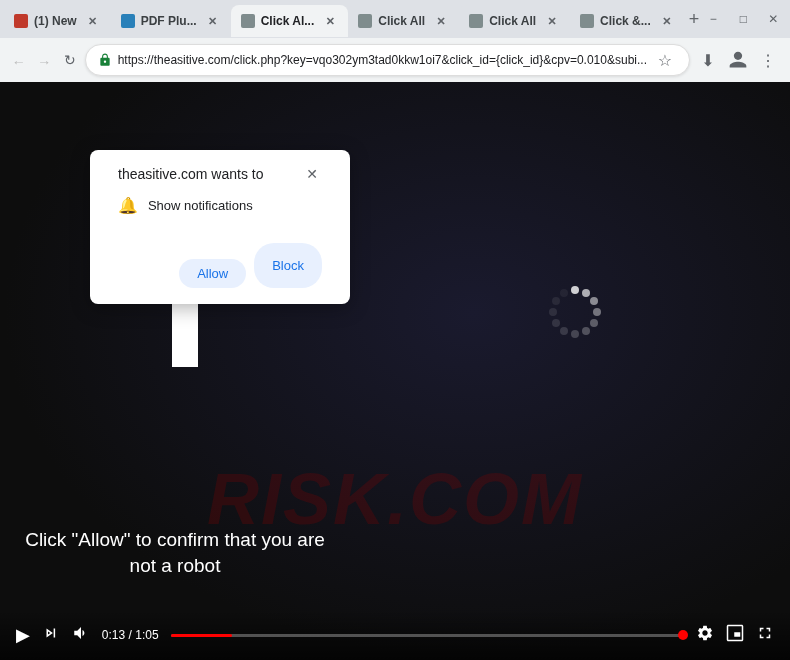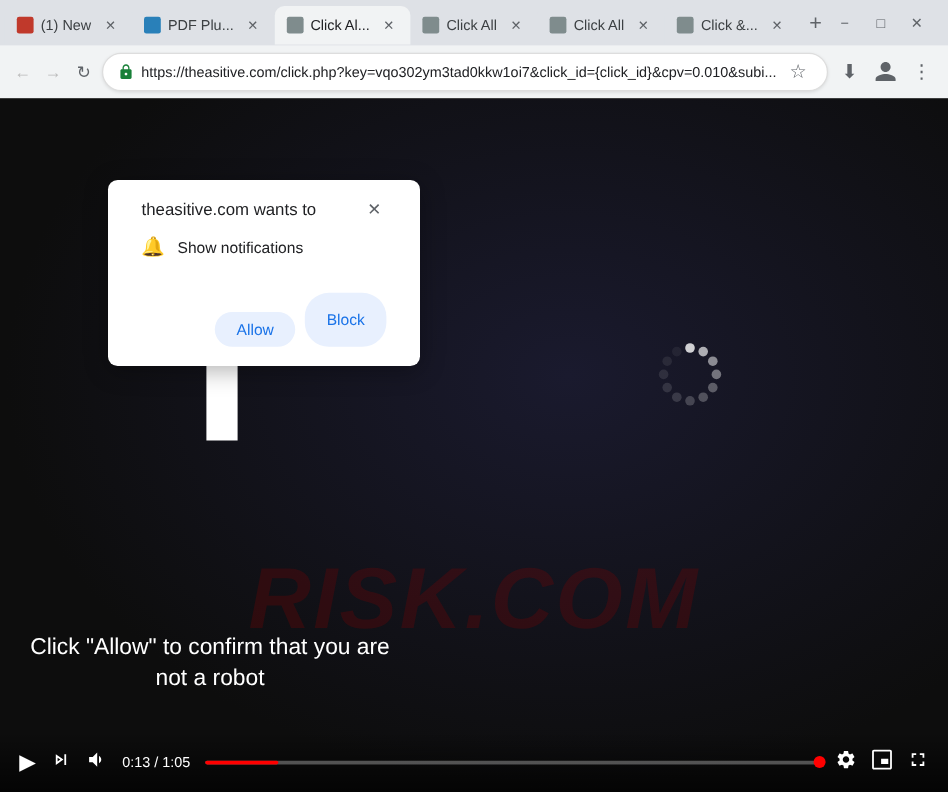--- a/index.html
+++ b/index.html
@@ -3,21 +3,21 @@
   <meta charset="utf-8">
   <style>
     * { margin: 0; padding: 0; box-sizing: border-box; }
     body { width: 790px; height: 660px; overflow: hidden; font-family: 'Segoe UI', Arial, sans-serif; background: #fff; }
 
     
     .browser-chrome { width: 790px; background: #f1f3f4; display: flex; flex-direction: column; }
 
     
     .tab-bar { display: flex; align-items: center; background: #dee1e6; height: 38px; padding: 0 4px; gap: 0; }
-    .tab { display: flex; align-items: center; height: 32px; padding: 0 10px; border-radius: 8px 8px 0 0; font-size: 12px; color: #3c4043; cursor: pointer; max-width: 140px; gap: 6px; background: #dee1e6; position: relative; top: 2px; }
+    .tab { display: flex; align-items: center; height: 32px; padding: 0 10px; border-radius: 8px 8px 0 0; font-size: 12px; color: #3c4043; cursor: pointer; max-width: 140px; gap: 6px; background: #dee1e6; position: relative; top: 2px; font-weight: bold; }
     .tab.active { background: #f1f3f4; color: #202124; z-index: 1; }
     .tab-favicon { width: 14px; height: 14px; flex-shrink: 0; }
     .tab-label { white-space: nowrap; overflow: hidden; text-overflow: ellipsis; max-width: 90px; font-size: 12px; }
     .tab-close { width: 16px; height: 16px; border-radius: 50%; display: flex; align-items: center; justify-content: center; font-size: 11px; color: #5f6368; margin-left: 2px; flex-shrink: 0; }
     .new-tab-btn { width: 28px; height: 28px; display: flex; align-items: center; justify-content: center; border-radius: 50%; color: #5f6368; font-size: 18px; cursor: pointer; margin-left: 4px; }
     .window-controls { margin-left: auto; display: flex; align-items: center; gap: 2px; padding-right: 8px; }
     .win-btn { width: 28px; height: 28px; display: flex; align-items: center; justify-content: center; border-radius: 4px; font-size: 12px; color: #5f6368; cursor: pointer; }
 
     
     .address-bar { display: flex; align-items: center; background: #f1f3f4; padding: 4px 8px; gap: 4px; height: 44px; }

